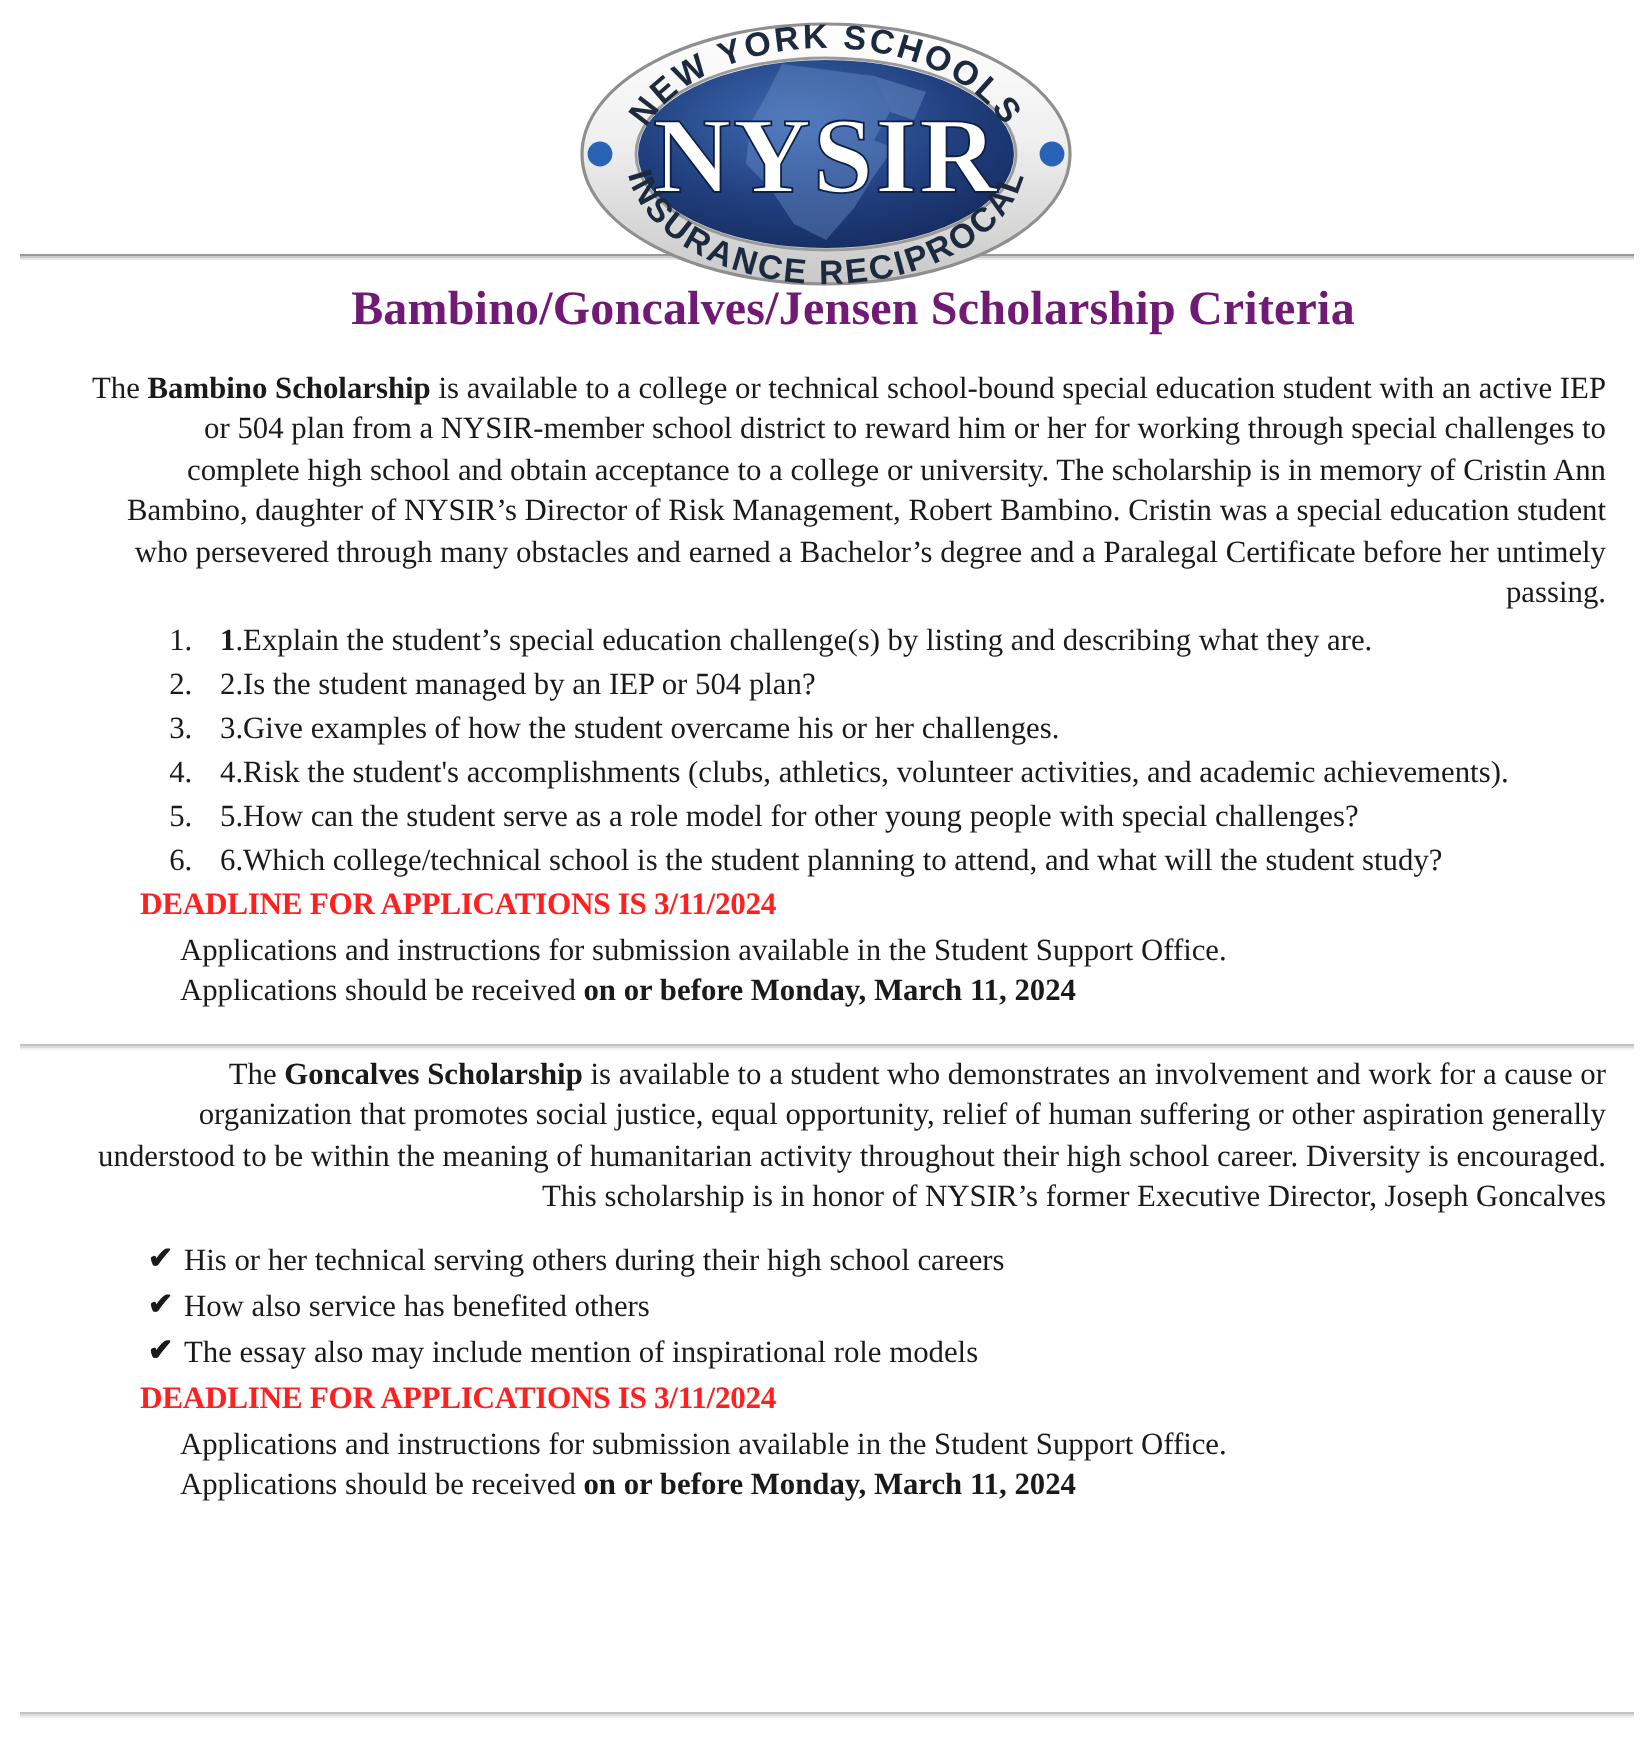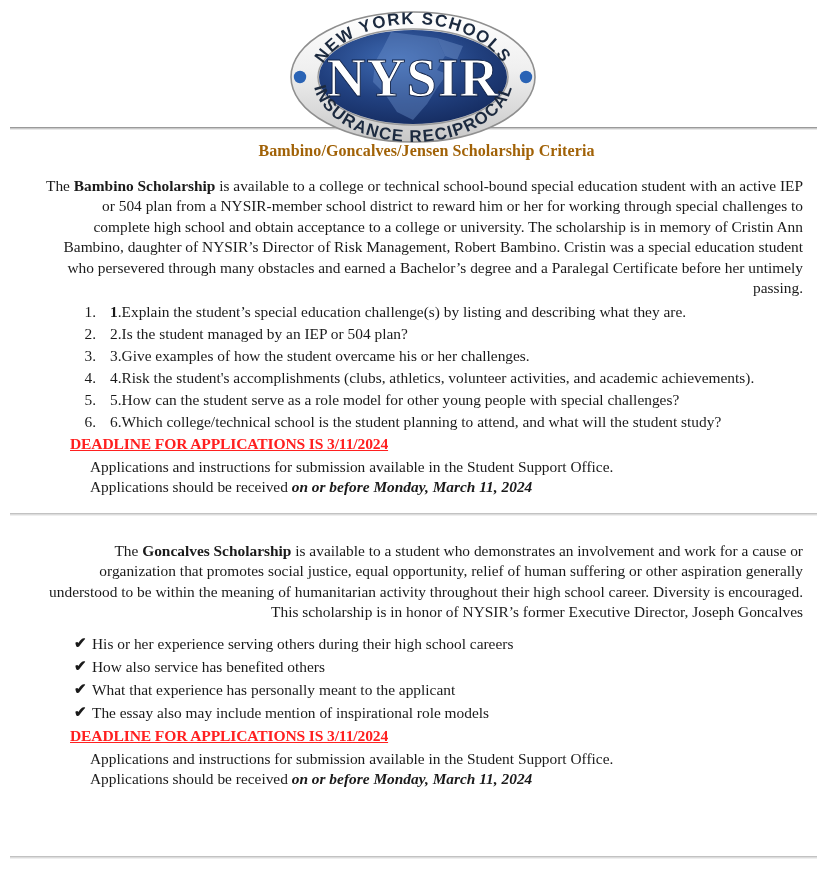--- a/index.html
+++ b/index.html
@@ -39,24 +39,24 @@
     background: linear-gradient(to bottom, #9a9a9a 0 1px, #c9c9c9 1px 2px, #e8e8e8 2px 3px);
   }
   .hrule.light {
     background: linear-gradient(to bottom, #c2c2c2 0 1px, #dcdcdc 1px 2px, #efefef 2px 3px);
   }
 
   
   .doc-title {
     text-align: center;
     font-weight: bold;
-    font-size: 16px;
+    font-size: 24px;
     letter-spacing: 0.1px;
     margin: 12px 0 16px 0;
-    color: #a16207;
+    color: #701a75;
     padding-left: 28px;
   }
 
   
   .content {
     padding: 0 22px 0 46px;
     font-size: 15.4px;
     line-height: 20.4px;
   }
   .para {
@@ -98,30 +98,29 @@
     font-weight: bold;
     font-size: 15px;
   }
 
   
   .deadline {
     font-weight: bold;
     font-size: 15.6px;
     margin: 1px 0 0 24px;
     letter-spacing: -0.15px;
-    text-decoration: underline;
   }
   .deadline-sub {
     margin: 2px 0 0 44px;
     line-height: 20px;
   }
   .deadline-sub div { white-space: nowrap; }
-  .deadline-sub b { font-weight: bold; font-style: italic; }
-
-  .section-goncalves { padding-top: 25px; }
+  .deadline-sub b { font-weight: bold; }
+
+  .section-goncalves { padding-top: 3px; }
 </style>
 </head>
 <body>
 
 <div class="logo-band">
   <div class="logo">
     <svg viewBox="0 0 252 138" width="252" height="138">
       <defs>
         <linearGradient id="ringgrad" x1="0" y1="0" x2="0" y2="1">
           <stop offset="0%" stop-color="#ffffff"></stop>
@@ -193,23 +192,23 @@
 
 <div class="spacer-md"></div>
 
 <div class="hrule light"></div>
 
 <div class="content section-goncalves">
 
   <p class="para"><span>The </span><b>Goncalves Scholarship</b><span> is available to a student who demonstrates an involvement and work for a cause or organization that promotes social justice, equal opportunity, relief of human suffering or other aspiration generally understood to be within the meaning of humanitarian activity throughout their high school career. Diversity is encouraged. This scholarship is in honor of NYSIR’s former Executive Director, Joseph Goncalves</span></p>
 
   <ul class="checklist">
-    <li><span class="check">✔</span><span>His or her experience serving others during their high school careers</span></li>
+    <li><span class="check">✔</span><span>His or her technical serving others during their high school careers</span></li>
     <li><span class="check">✔</span><span>How also service has benefited others</span></li>
-    <li><span class="check">✔</span><span>What that experience has personally meant to the applicant</span></li>
+    <li><span class="check">✔</span></li>
     <li><span class="check">✔</span><span>The essay also may include mention of inspirational role models</span></li>
   </ul>
 
   <div class="deadline" style="color: rgb(255, 32, 32);">DEADLINE FOR APPLICATIONS IS 3/11/2024</div>
 
   <div class="deadline-sub">
     <div>Applications and instructions for submission available in the Student Support Office.</div>
     <div><span>Applications should be received </span><b>on or before Monday, March 11, 2024</b></div>
   </div>
 </div>

